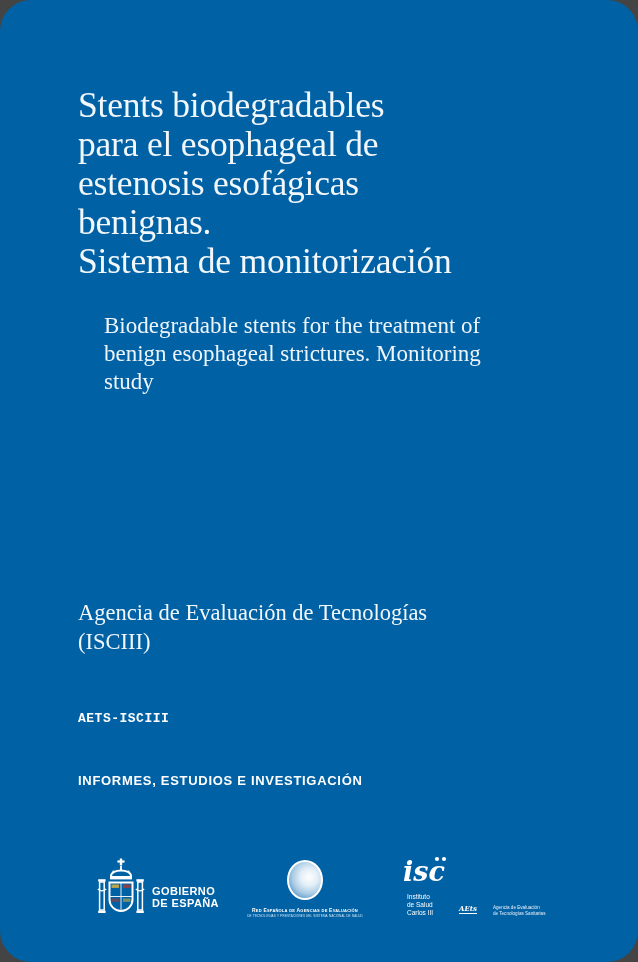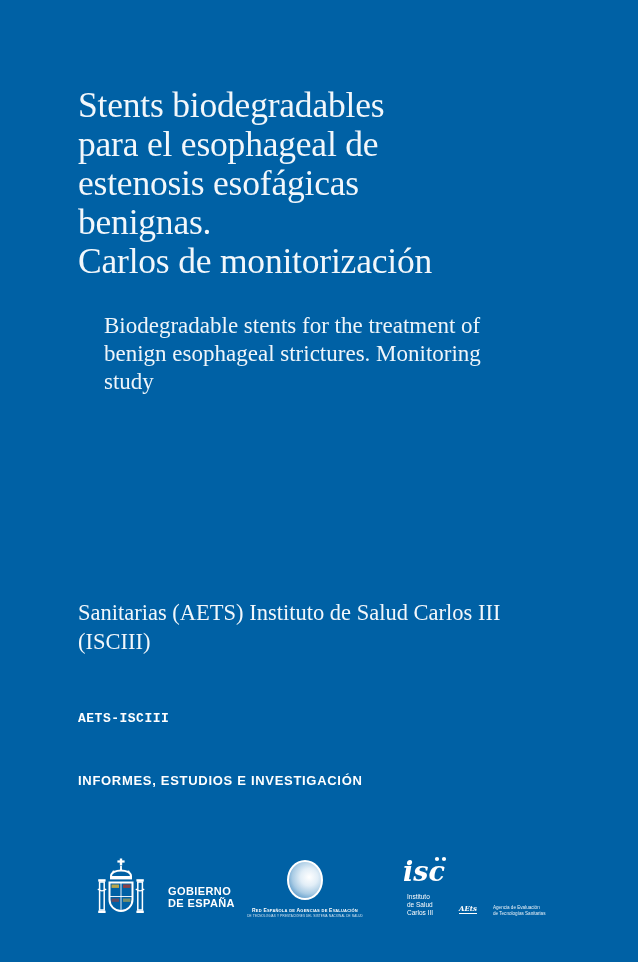--- a/index.html
+++ b/index.html
@@ -4,20 +4,21 @@
 <style>
   html,body{margin:0;padding:0;background:#444;}
   .cover{
     position:relative;
     width:638px;height:962px;
     background:#0061a5;
     overflow:hidden;
     font-family:"Liberation Serif",serif;
     color:#ffffff;
     margin:0 auto;
+    border-radius:31px;
   }
   
   .title{
     position:absolute;left:78px;top:86px;
     font-size:35.5px;line-height:39px;
     letter-spacing:-0.2px;
     color:#f2f7fb;
   }
   .subtitle{
     position:absolute;left:78px;top:312px;
@@ -39,21 +40,21 @@
     position:absolute;left:78px;top:773px;
     font-family:"Liberation Sans",sans-serif;
     font-weight:bold;font-size:13px;letter-spacing:0.7px;
   }
   
   .footer-logos{position:absolute;left:0;top:850px;width:638px;height:90px;}
   
   .gob-logo{position:absolute;left:97px;top:8px;display:flex;align-items:flex-start;}
   .gob-emblem{flex:0 0 auto;}
   .gob-text{
-    margin-left:23px;margin-top:27px;
+    margin-left:7px;margin-top:27px;
     font-family:"Liberation Sans",sans-serif;
     font-weight:bold;font-size:11px;line-height:12px;
     letter-spacing:0.4px;color:#fff;
   }
   
   .red-logo{position:absolute;left:243px;top:10px;width:124px;text-align:center;}
   .red-sphere{
     width:32px;height:36px;margin:0 auto;border-radius:50%;
     border:2px solid #ffffff;
     background:radial-gradient(circle at 63% 42%, #ffffff 0%, #e2eef7 30%, #a9cbe4 58%, #5f9ccb 80%, #9dc3de 100%);
@@ -93,31 +94,31 @@
 </head>
 <body>
 
 <div class="cover">
 
   <div class="title">
     <div>Stents biodegradables</div>
     <div>para el esophageal de</div>
     <div>estenosis esofágicas</div>
     <div>benignas.</div>
-    <div>Carlos de monitorización</div>
+    <div>Sistema de monitorización</div>
   </div>
 
   <div class="subtitle">
     <div>Biodegradable stents for the treatment of</div>
     <div>benign esophageal strictures. Monitoring</div>
     <div>study</div>
   </div>
 
   <div class="publisher">
-    <div>Sanitarias (AETS) Instituto de Salud Carlos III</div>
+    <div>Agencia de Evaluación de Tecnologías</div>
     <div>(ISCIII)</div>
   </div>
 
   <div class="series-code">AETS-ISCIII</div>
 
   <div class="collection">INFORMES, ESTUDIOS E INVESTIGACIÓN</div>
 
   <div class="footer-logos">
 
     <div class="gob-logo">

